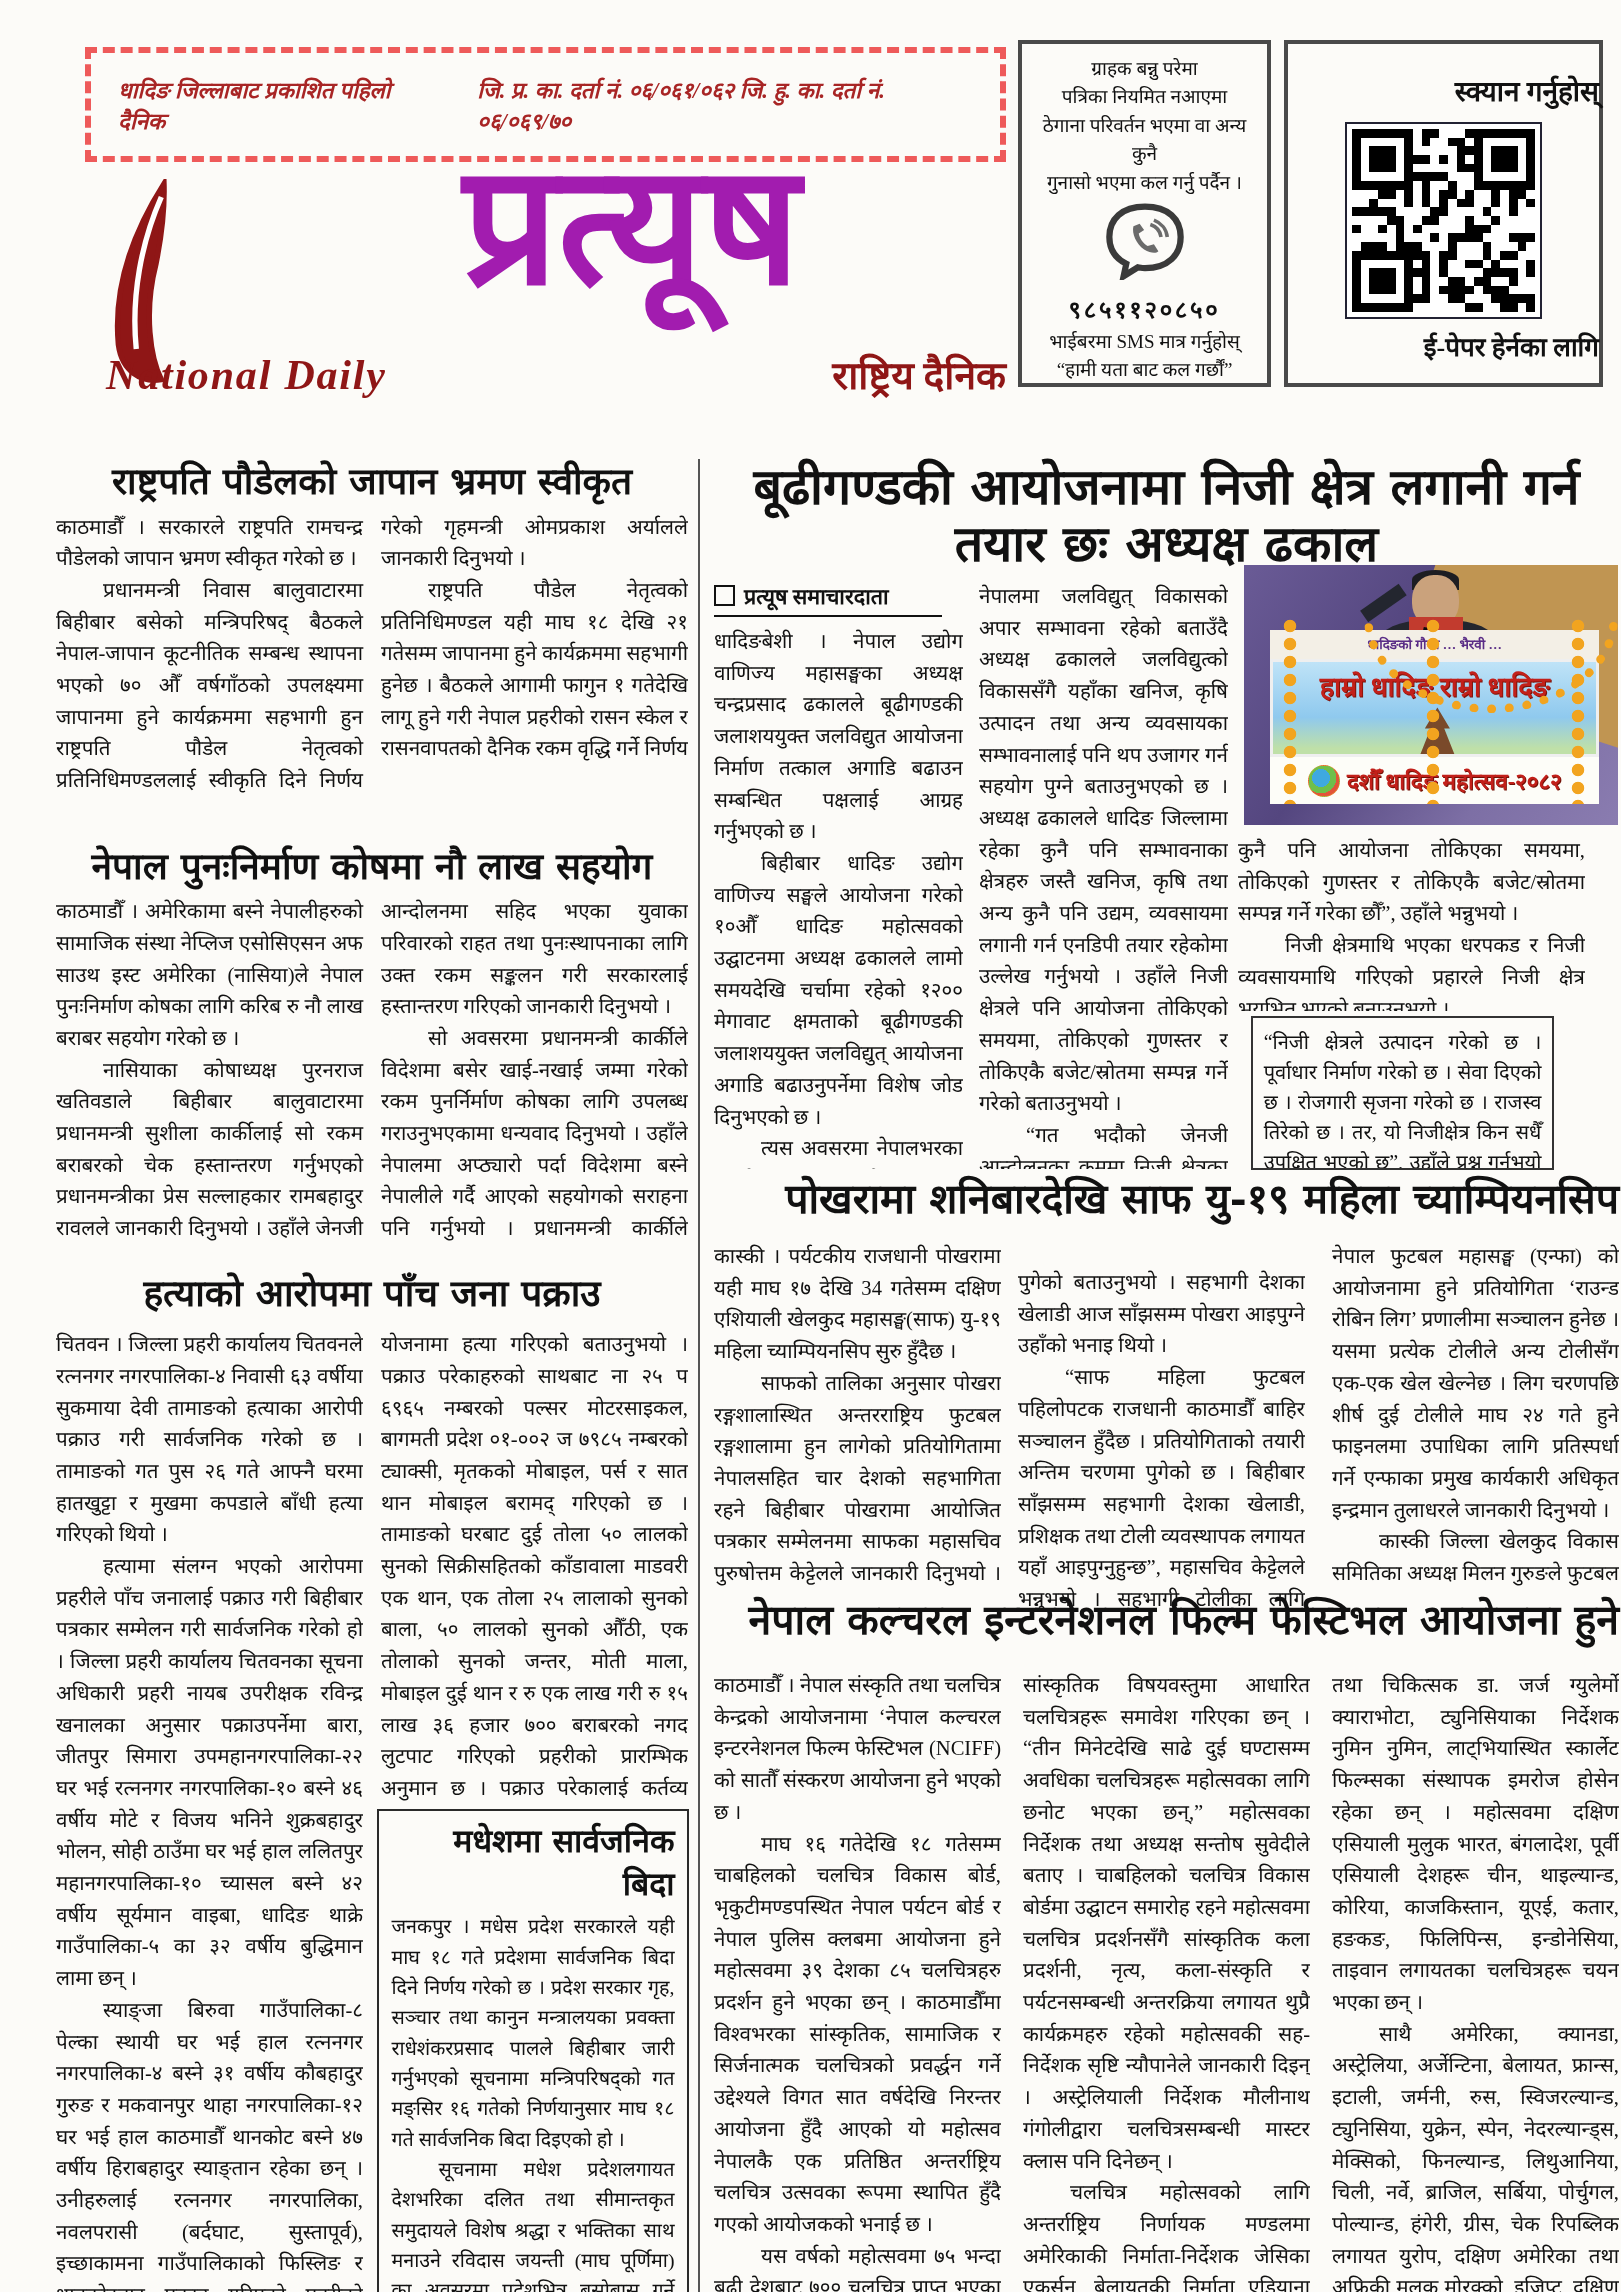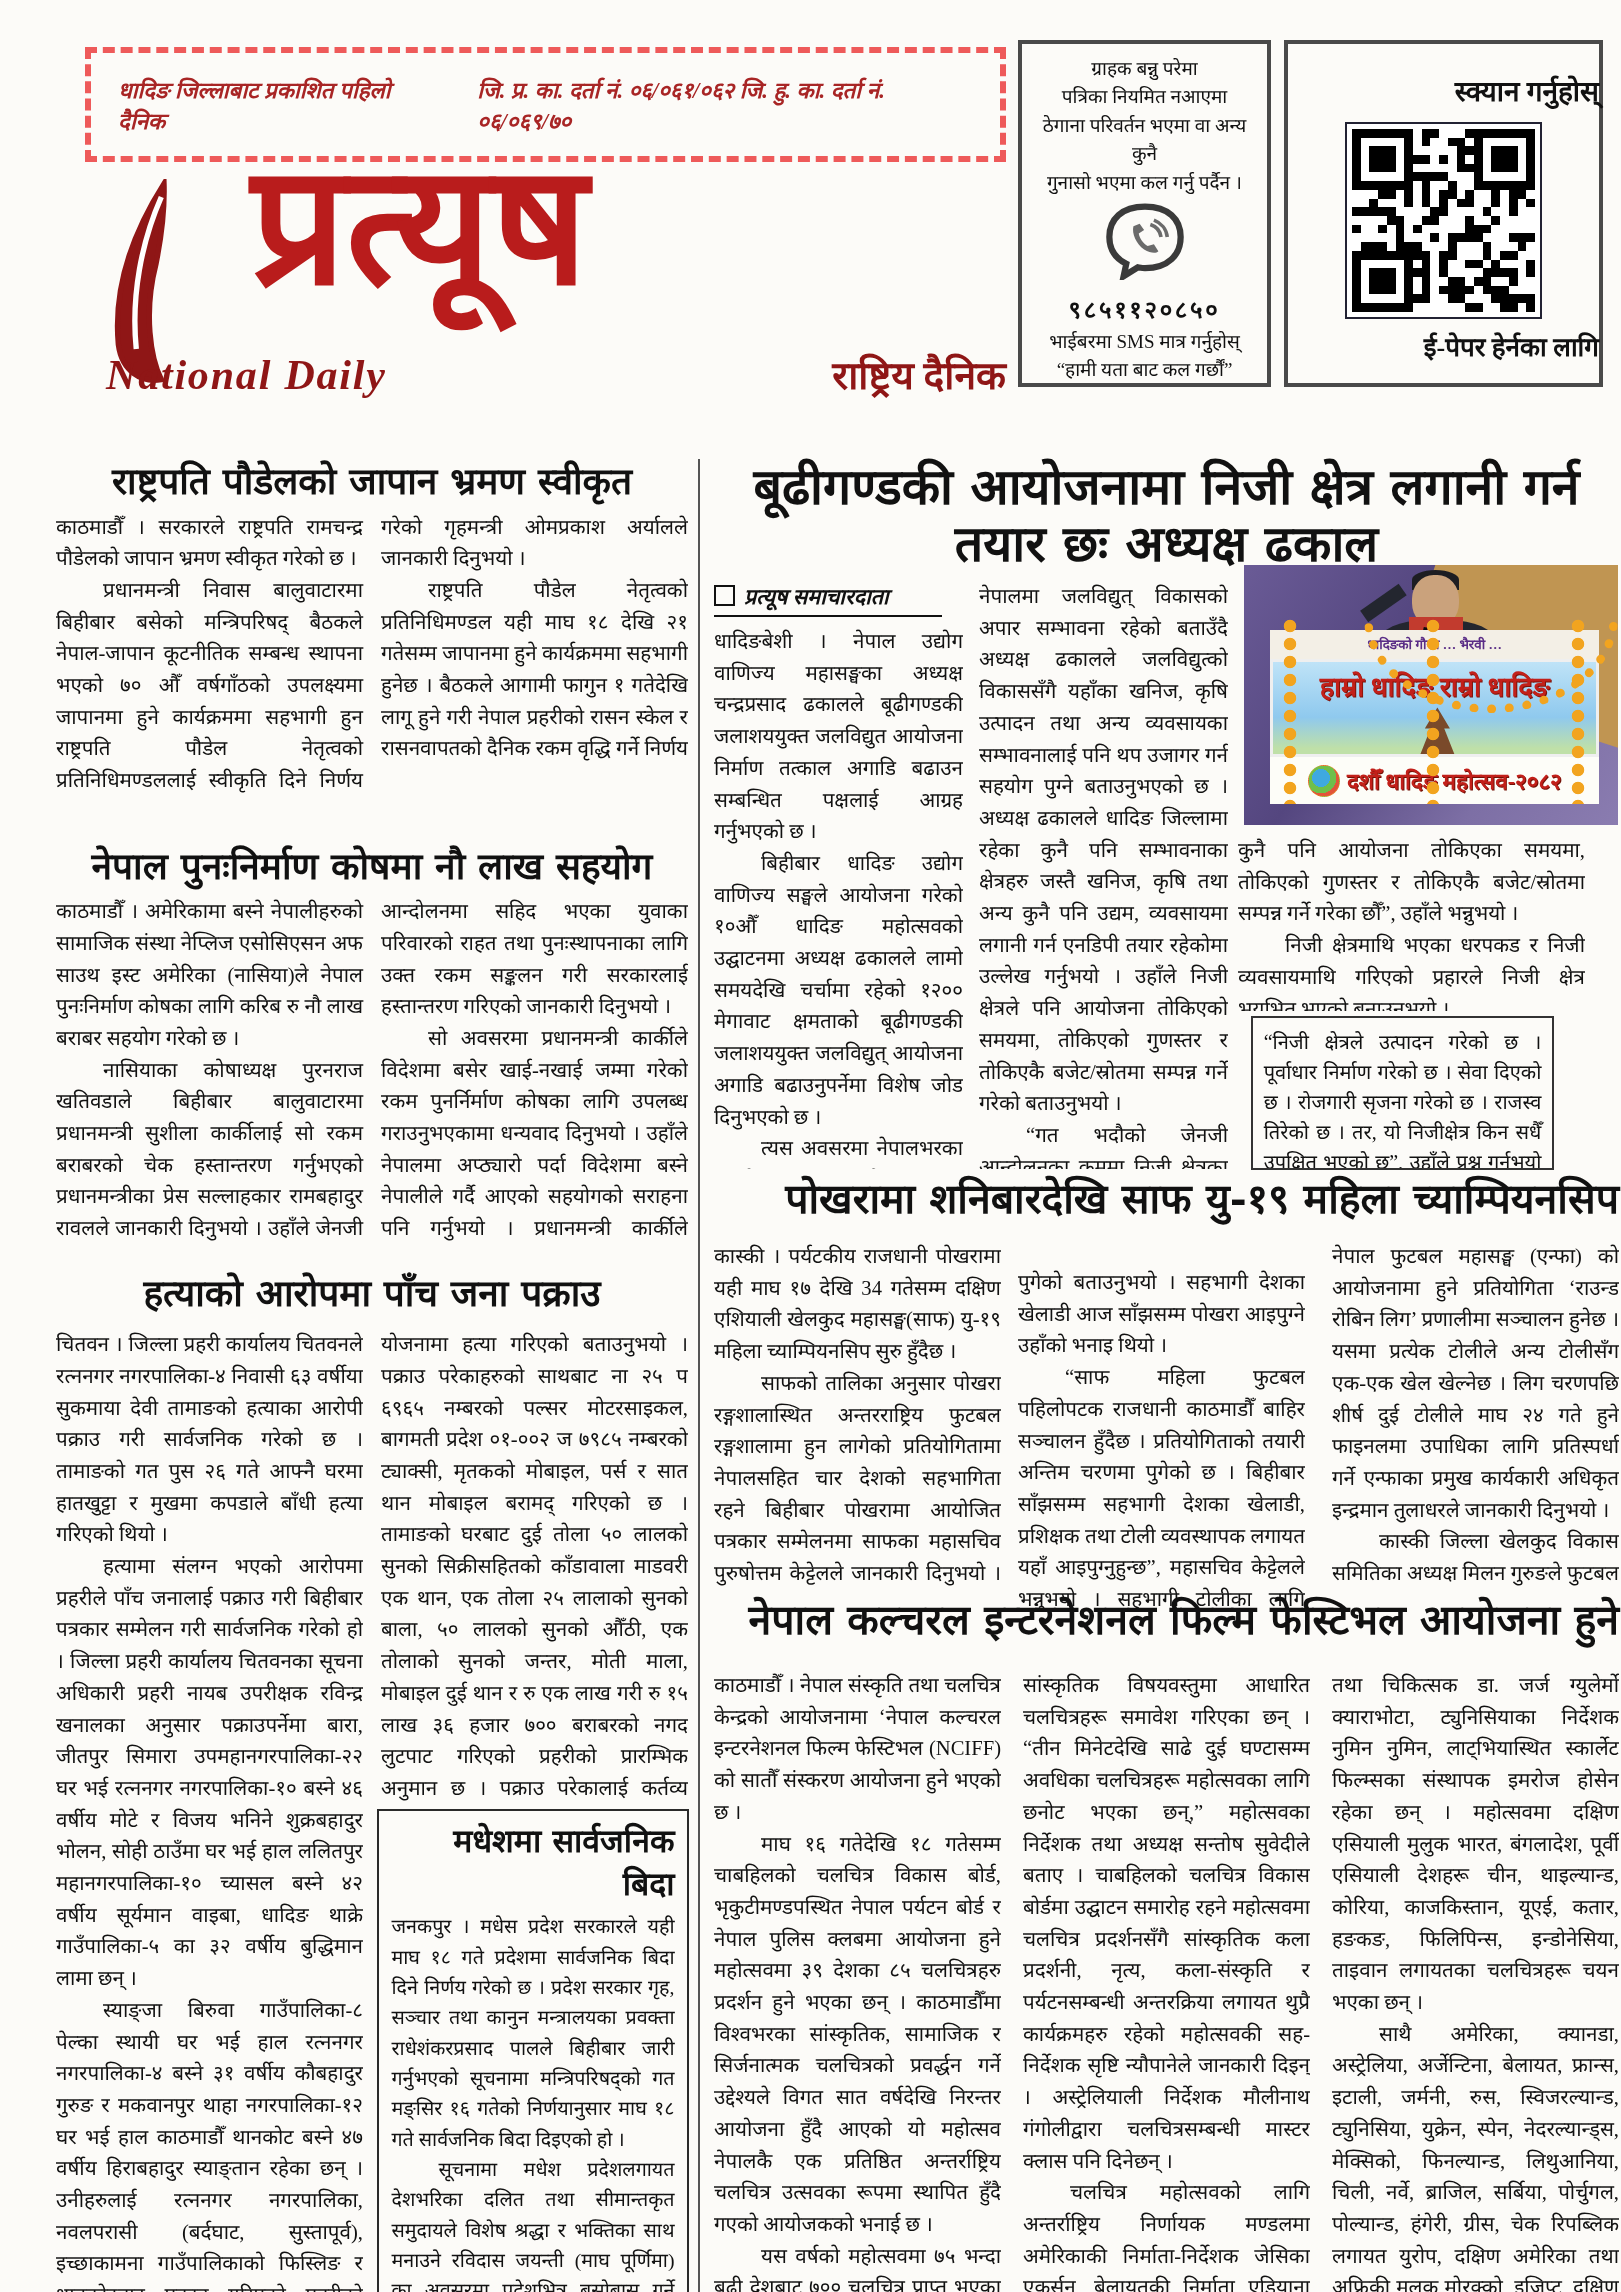--- a/index.html
+++ b/index.html
@@ -5,21 +5,21 @@
   html,body{margin:0;padding:0;background:#d8d6d2;}
   .page{position:relative;width:1622px;height:2293px;background:#fcfbf8;margin:0 auto;
         font-family:"Liberation Serif","DejaVu Serif",serif;color:#111;overflow:hidden;
         border-right:3.6px solid #1a1a1a;}
   
   .reg-box{position:absolute;left:85px;top:47px;width:921px;height:115px;border:6.3px dashed #ee5a5a;
            display:flex;align-items:center;gap:41px;padding:0 27px;color:#a82525;font-style:italic;
            font-weight:bold;font-size:22.4px;box-sizing:border-box;}
   .logo-pen{position:absolute;left:79px;top:179px;width:170px;height:206px;}
   .logo-title{position:absolute;left:251px;top:133px;width:761px;font-size:167px;line-height:1.1;
-              color:#b91c1c;font-weight:bold;text-align:left;font-family:"DejaVu Serif","Liberation Serif",serif;}
+              color:#a21caf;font-weight:bold;text-align:center;font-family:"DejaVu Serif","Liberation Serif",serif;}
   .logo-row{position:absolute;left:106px;top:347px;width:900px;display:flex;justify-content:space-between;align-items:baseline;}
   .logo-en{font-size:42px;font-weight:bold;font-style:italic;color:#8f1616;letter-spacing:1.8px;}
   .logo-np{font-size:39px;font-weight:bold;color:#8f1616;}
   .contact-box{position:absolute;left:1018px;top:40px;width:253px;height:347px;border:4.5px solid #4a4a4a;
                box-sizing:border-box;text-align:center;padding:10.7px 7.2px;font-size:19px;line-height:1.5;}
   .contact-phone{font-size:24px;font-weight:bold;letter-spacing:2.7px;margin-top:3.6px;text-align:center;}
   .viber{margin:5.4px auto 1.8px;}
   .qr-box{position:absolute;left:1284px;top:40px;width:319px;height:347px;border:4.5px solid #4a4a4a;
           box-sizing:border-box;text-align:right;padding-top:27px;}
   .qr-title{font-size:28px;font-weight:bold;}
@@ -48,21 +48,21 @@
   .a3col2{position:absolute;left:325px;top:57px;width:307px;height:473px;overflow:hidden;}
   .holiday-box{position:absolute;left:321px;top:537px;width:312px;height:503px;border:2.7px solid #2a2a2a;
                padding:7.2px 12.5px;box-sizing:border-box;background:#fcfbf8;overflow:hidden;}
   .holiday-box h3{font-size:32px;text-align:right;margin:0 0 7.2px;font-weight:bold;}
   .holiday-box p{font-size:19.7px;}
   .v-divider{position:absolute;left:698px;top:459px;width:1.8px;height:1834px;background:#555;}
   
   .main-art{position:absolute;left:714px;top:459px;width:905px;height:712px;}
   .main-art h1{font-size:50px;line-height:1.13;text-align:center;margin:0;font-weight:bold;}
   .byline{position:absolute;left:0;top:122px;display:flex;align-items:center;gap:9px;
-          border-bottom:2.7px solid #111;width:228px;padding-bottom:4.5px;font-size:21.5px;font-style:italic;font-weight:bold;}
+          border-bottom:2.7px solid #111;width:228px;padding-bottom:4.5px;font-size:21.5px;font-weight:bold;}
   .byline .sq{width:17px;height:17px;border:2.7px solid #111;flex:0 0 auto;}
   .mcolA{position:absolute;left:0;top:167px;width:249px;height:543px;overflow:hidden;}
   .mcolB{position:absolute;left:265px;top:122px;width:249px;height:588px;overflow:hidden;}
   .underphoto{position:absolute;left:524px;top:376px;width:347px;height:176px;overflow:hidden;}
   .quotebox{position:absolute;left:537px;top:557px;width:303px;height:154px;border:2.7px solid #333;
             padding:9px 10.7px;box-sizing:border-box;overflow:hidden;}
   .quotebox p{font-size:20px;line-height:1.5;text-align:justify;margin:0;}
   
   .photo{position:absolute;left:530px;top:106px;width:374px;height:260px;overflow:hidden;
          background:linear-gradient(125deg,#6a5b96 0%,#54467f 38%,#7d6fa5 72%,#8a7cb0 100%);}

